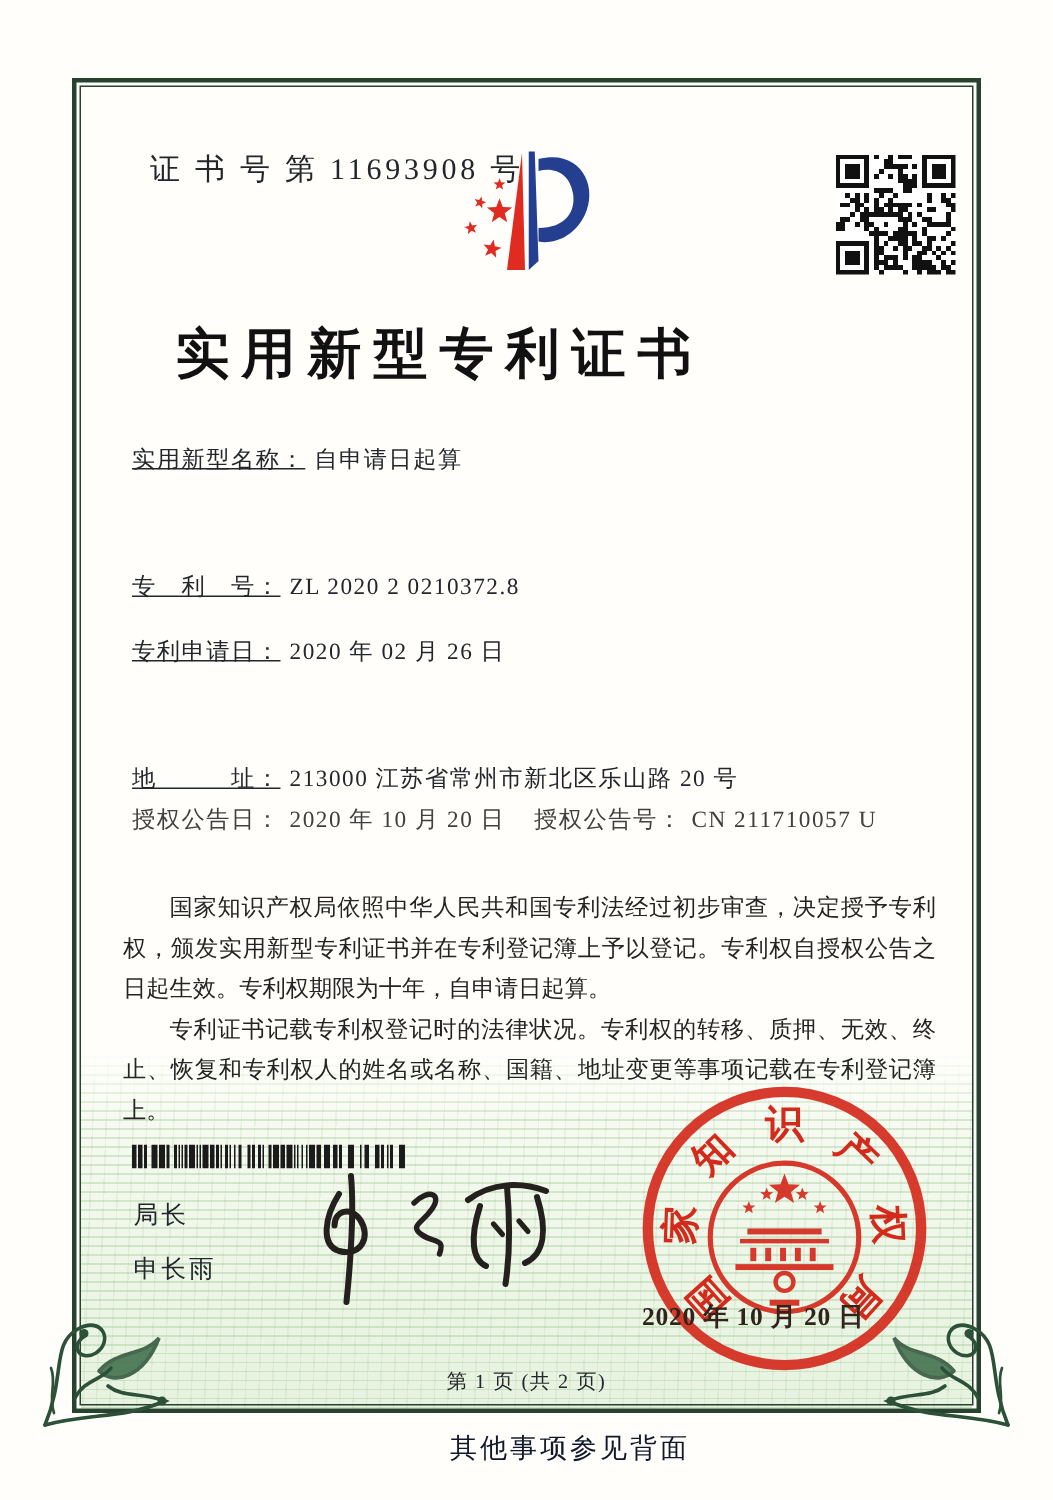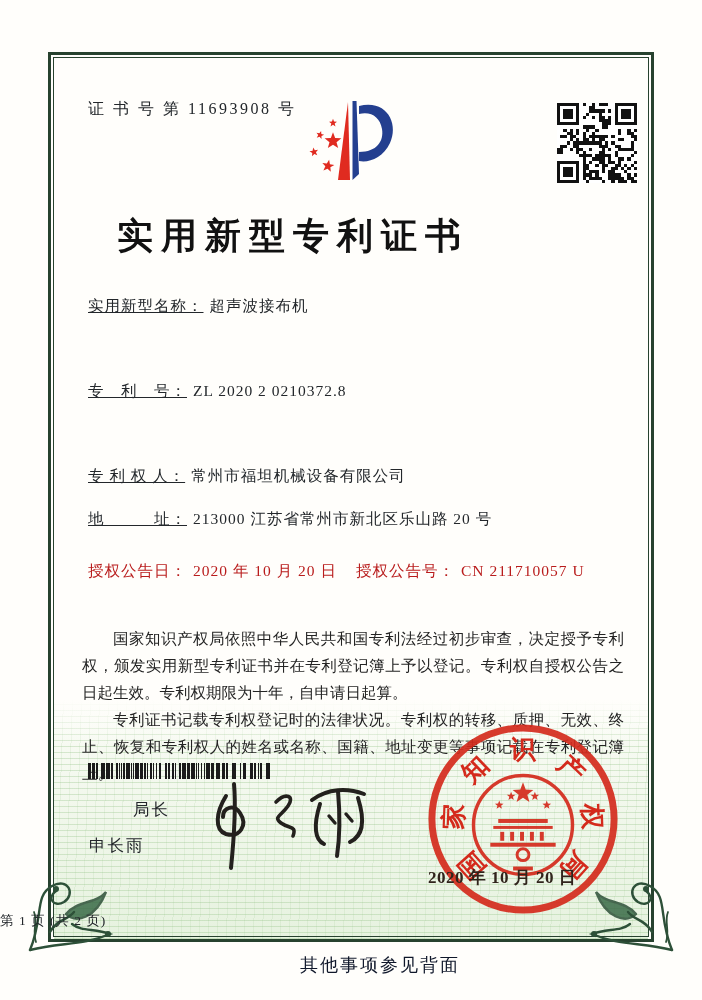--- a/index.html
+++ b/index.html
@@ -21,49 +21,49 @@
     background:
       repeating-linear-gradient(92deg, rgba(141,191,128,0.14) 0 1px, rgba(0,0,0,0) 1px 9px),
       repeating-linear-gradient(0deg, rgba(141,191,128,0.32) 0 1px, rgba(0,0,0,0) 1px 6px),
       linear-gradient(to bottom, rgba(236,245,230,0.25), rgba(224,239,216,0.8));
   }
   .guilloche::before{
     content:"";position:absolute;left:0;right:0;top:0;height:46px;
     background:linear-gradient(to bottom,#fffefb,rgba(255,254,251,0));
   }
   .cert-no{
-    position:absolute;left:88px;top:99px;font-size:16px;letter-spacing:2.5px;color:#23272b;
+    position:absolute;left:100px;top:99px;font-size:20px;letter-spacing:2.5px;color:#23272b;
   }
   .logo{position:absolute;left:293px;top:90px;width:120px;height:108px;}
   .qr{position:absolute;left:557px;top:103px;width:80px;height:80px;}
   .title{
     position:absolute;left:0;width:586px;top:212px;text-align:center;
     font-size:36px;font-weight:bold;letter-spacing:8px;color:#111;
   }
   .field-row{position:absolute;left:88px;font-size:15.5px;letter-spacing:1px;color:#23272b;white-space:nowrap;}
   .field-row .lbl{display:inline-block;text-decoration:underline;}
   .field-row .val{display:inline-block;margin-left:6px;}
   .grant-pair2{position:absolute;left:268px;top:0;white-space:nowrap;}
-  .grant-wrap{position:absolute;left:88px;top:561px;font-size:15.5px;letter-spacing:1px;color:#b91c1c;white-space:nowrap;}
+  .grant-wrap{position:absolute;left:88px;top:536px;font-size:15.5px;letter-spacing:1px;color:#404040;white-space:nowrap;}
   .paras{
     position:absolute;left:82px;right:78px;top:592px;
-    font-size:15.5px;line-height:27px;text-align:justify;color:#242424;margin-top:33px;
+    font-size:15.5px;line-height:27px;text-align:justify;color:#242424;
   }
   .paras p{margin:0;text-indent:2em;}
   .barcode{position:absolute;left:88px;top:763px;width:182px;height:16px;}
-  .director-title{position:absolute;left:89px;top:799px;font-size:16.5px;letter-spacing:2px;color:#23272b;margin-left:44px;}
+  .director-title{position:absolute;left:89px;top:799px;font-size:16.5px;letter-spacing:2px;color:#23272b;}
   .director-name{position:absolute;left:89px;top:835px;font-size:16.5px;letter-spacing:2px;color:#23272b;}
   .signature{position:absolute;left:196px;top:776px;width:190px;height:98px;}
   .seal{position:absolute;left:424px;top:720px;width:198px;height:198px;}
   .seal-date{
     position:absolute;left:428px;top:866px;width:150px;
     font-size:17px;color:#30241c;letter-spacing:0.5px;white-space:nowrap;font-weight:bold;
   }
   .page-info{
-    position:absolute;left:0;width:702px;top:912px;
+    position:absolute;left:0;width:702px;top:912px;text-align:center;
     font-size:13.5px;letter-spacing:1px;color:#23272b;
   }
   .back-note{
     position:absolute;left:0;width:702px;top:953px;text-align:center;
     font-size:18px;letter-spacing:2px;color:#0f172a;padding-left:29px;
   }
   .ornament{position:absolute;width:112px;height:106px;}
   .ornament-left{left:16px;top:850px;}
   .ornament-right{left:574px;top:850px;transform:scaleX(-1);}
 </style>
@@ -322,27 +322,27 @@
       <rect x="19" y="1" width="5" height="5" fill="#fff"></rect>
       <rect x="20" y="2" width="3" height="3" fill="#111"></rect>
       <rect x="0" y="18" width="7" height="7" fill="#111"></rect>
       <rect x="1" y="19" width="5" height="5" fill="#fff"></rect>
       <rect x="2" y="20" width="3" height="3" fill="#111"></rect>
     </svg>
 
   <div class="title">实用新型专利证书</div>
 
   <div class="field-row" style="top:296px">
-    <span class="lbl">实用新型名称：</span><span class="val">超声波接布机</span>
+    <span class="lbl">实用新型名称：</span><span class="val">自申请日起算</span>
   </div>
   <div class="field-row" style="top:381px">
     <span class="lbl">专　利　号：</span><span class="val">ZL 2020 2 0210372.8</span>
   </div>
-  <div class="field-row" style="top:466px">
-    <span class="lbl">专 利 权 人：</span><span class="val">常州市福坦机械设备有限公司</span>
+  <div class="field-row" style="top:424px">
+    <span class="lbl">专利申请日：</span><span class="val">2020 年 02 月 26 日</span>
   </div>
   <div class="field-row" style="top:509px">
     <span class="lbl">地　　　址：</span><span class="val">213000 江苏省常州市新北区乐山路 20 号</span>
   </div>
 
   <div class="grant-wrap">
     <span>授权公告日：</span><span style="margin-left:6px">2020 年 10 月 20 日</span>
     <span class="grant-pair2">
       <span>授权公告号：</span><span style="margin-left:6px">CN 211710057 U</span>
     </span>

